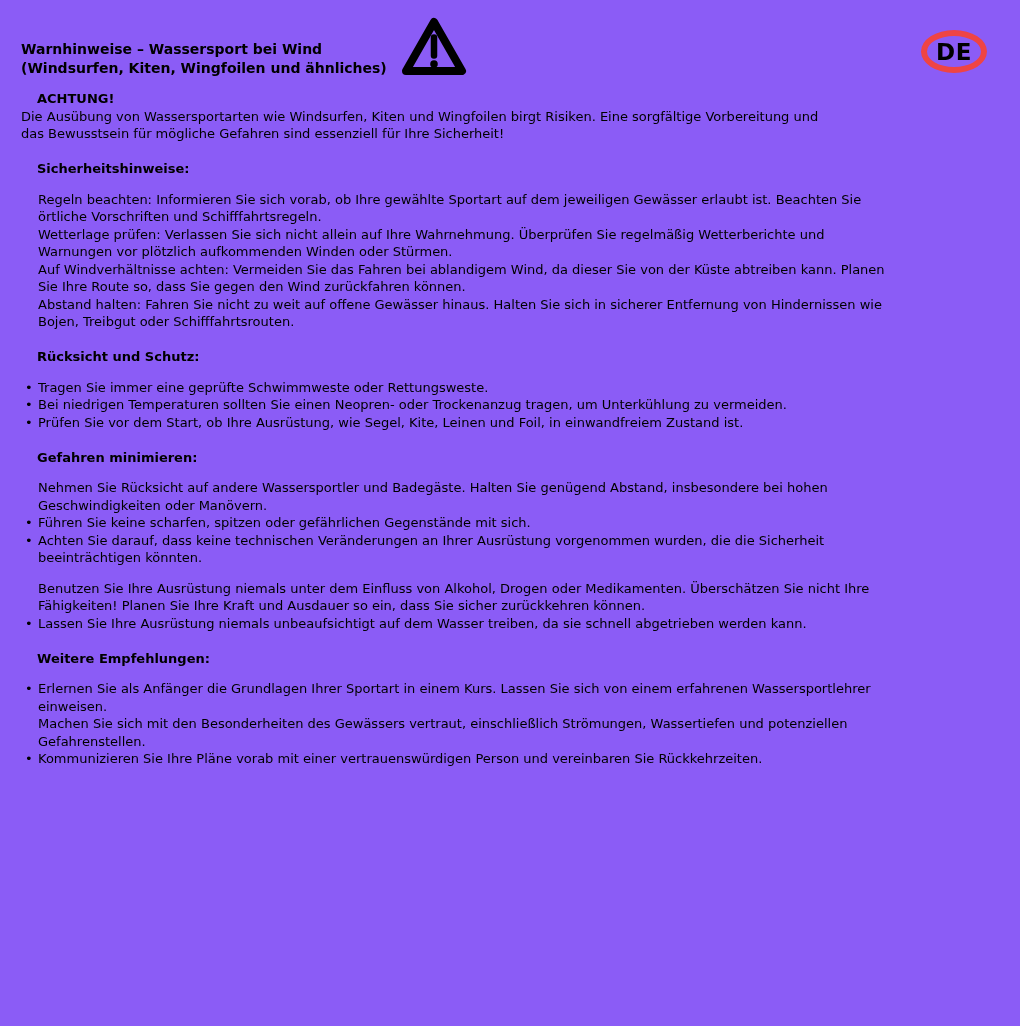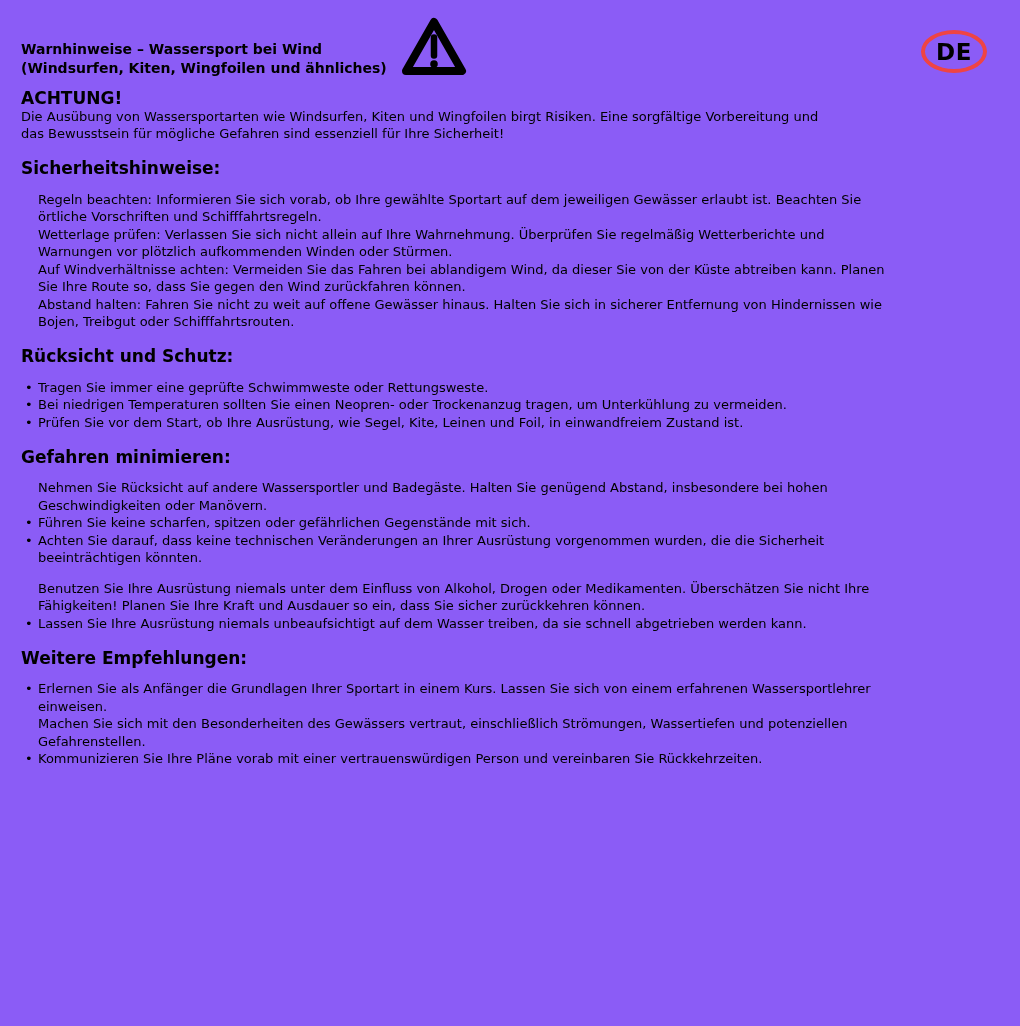--- a/index.html
+++ b/index.html
@@ -28,43 +28,44 @@
     position: absolute;
     left: 401px;
     top: 16px;
   }
   .lang-badge {
     position: absolute;
     left: 921px;
     top: 30px;
     width: 66px;
     height: 43px;
-    border: 4px solid #ef4444;
+    border: 6px solid #ef4444;
     border-radius: 50%;
     display: flex;
     align-items: center;
     justify-content: center;
     font-size: 23px;
     font-weight: bold;
     letter-spacing: 0.5px;
     text-align: right;
   }
   
   .content {
     position: absolute;
     top: 90px;
     left: 21px;
     right: 8px;
     font-size: 13px;
     line-height: 17.5px;
   }
   .sec-heading {
-    font-size: 17px;
+    font-size: 13px;
     font-weight: bold;
     margin-top: 17.5px;
+    margin-left: 16px;
   }
   section:first-child .sec-heading { margin-top: 0; }
   .items { margin-top: 13px; }
   .items.inline { margin-top: 0; }
   .it { white-space: pre-line; }
   .it.indent { padding-left: 17px; }
   .it.bullet { position: relative; padding-left: 17px; }
   .it.bullet .marker {
     position: absolute;
     left: 4px;

